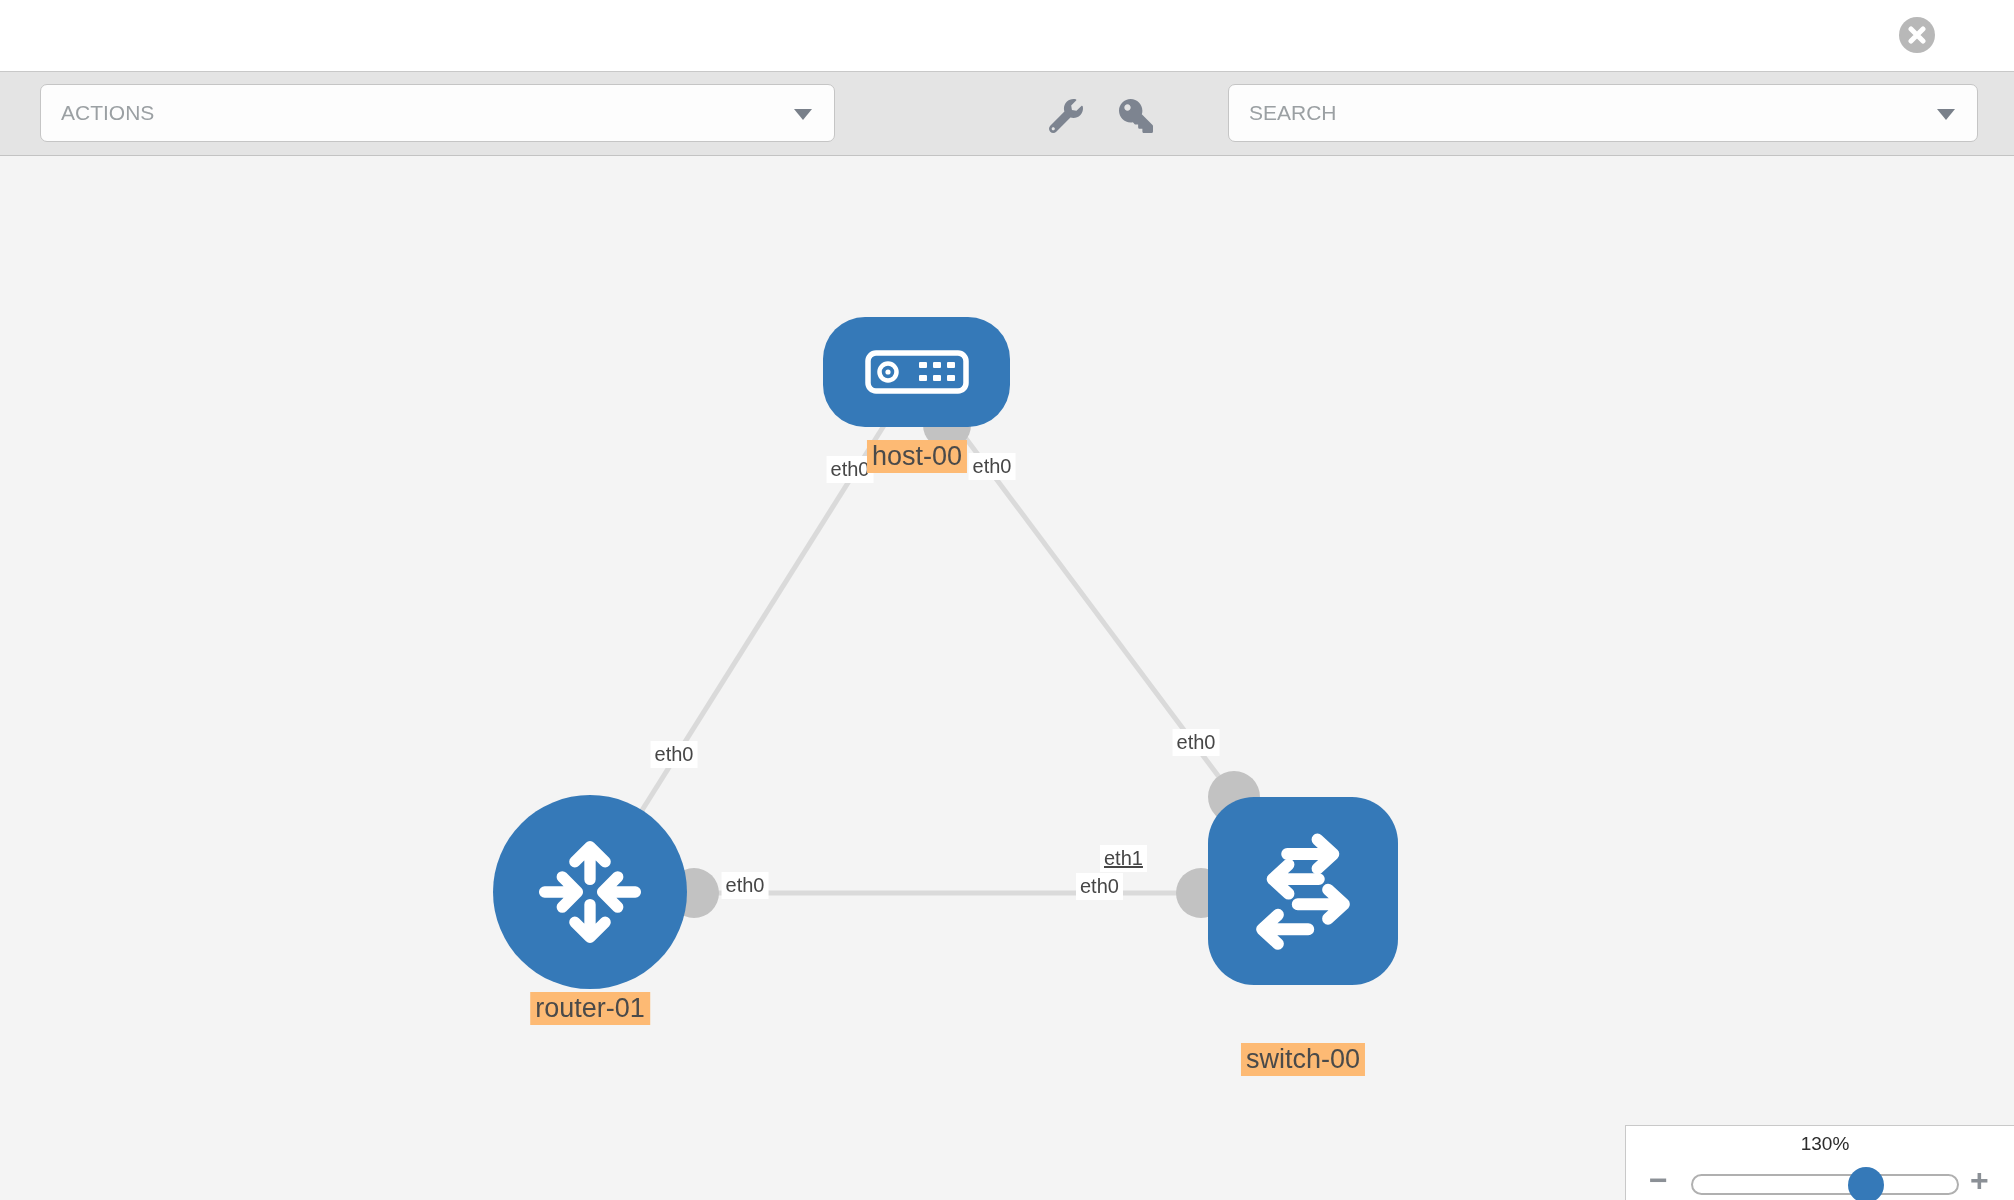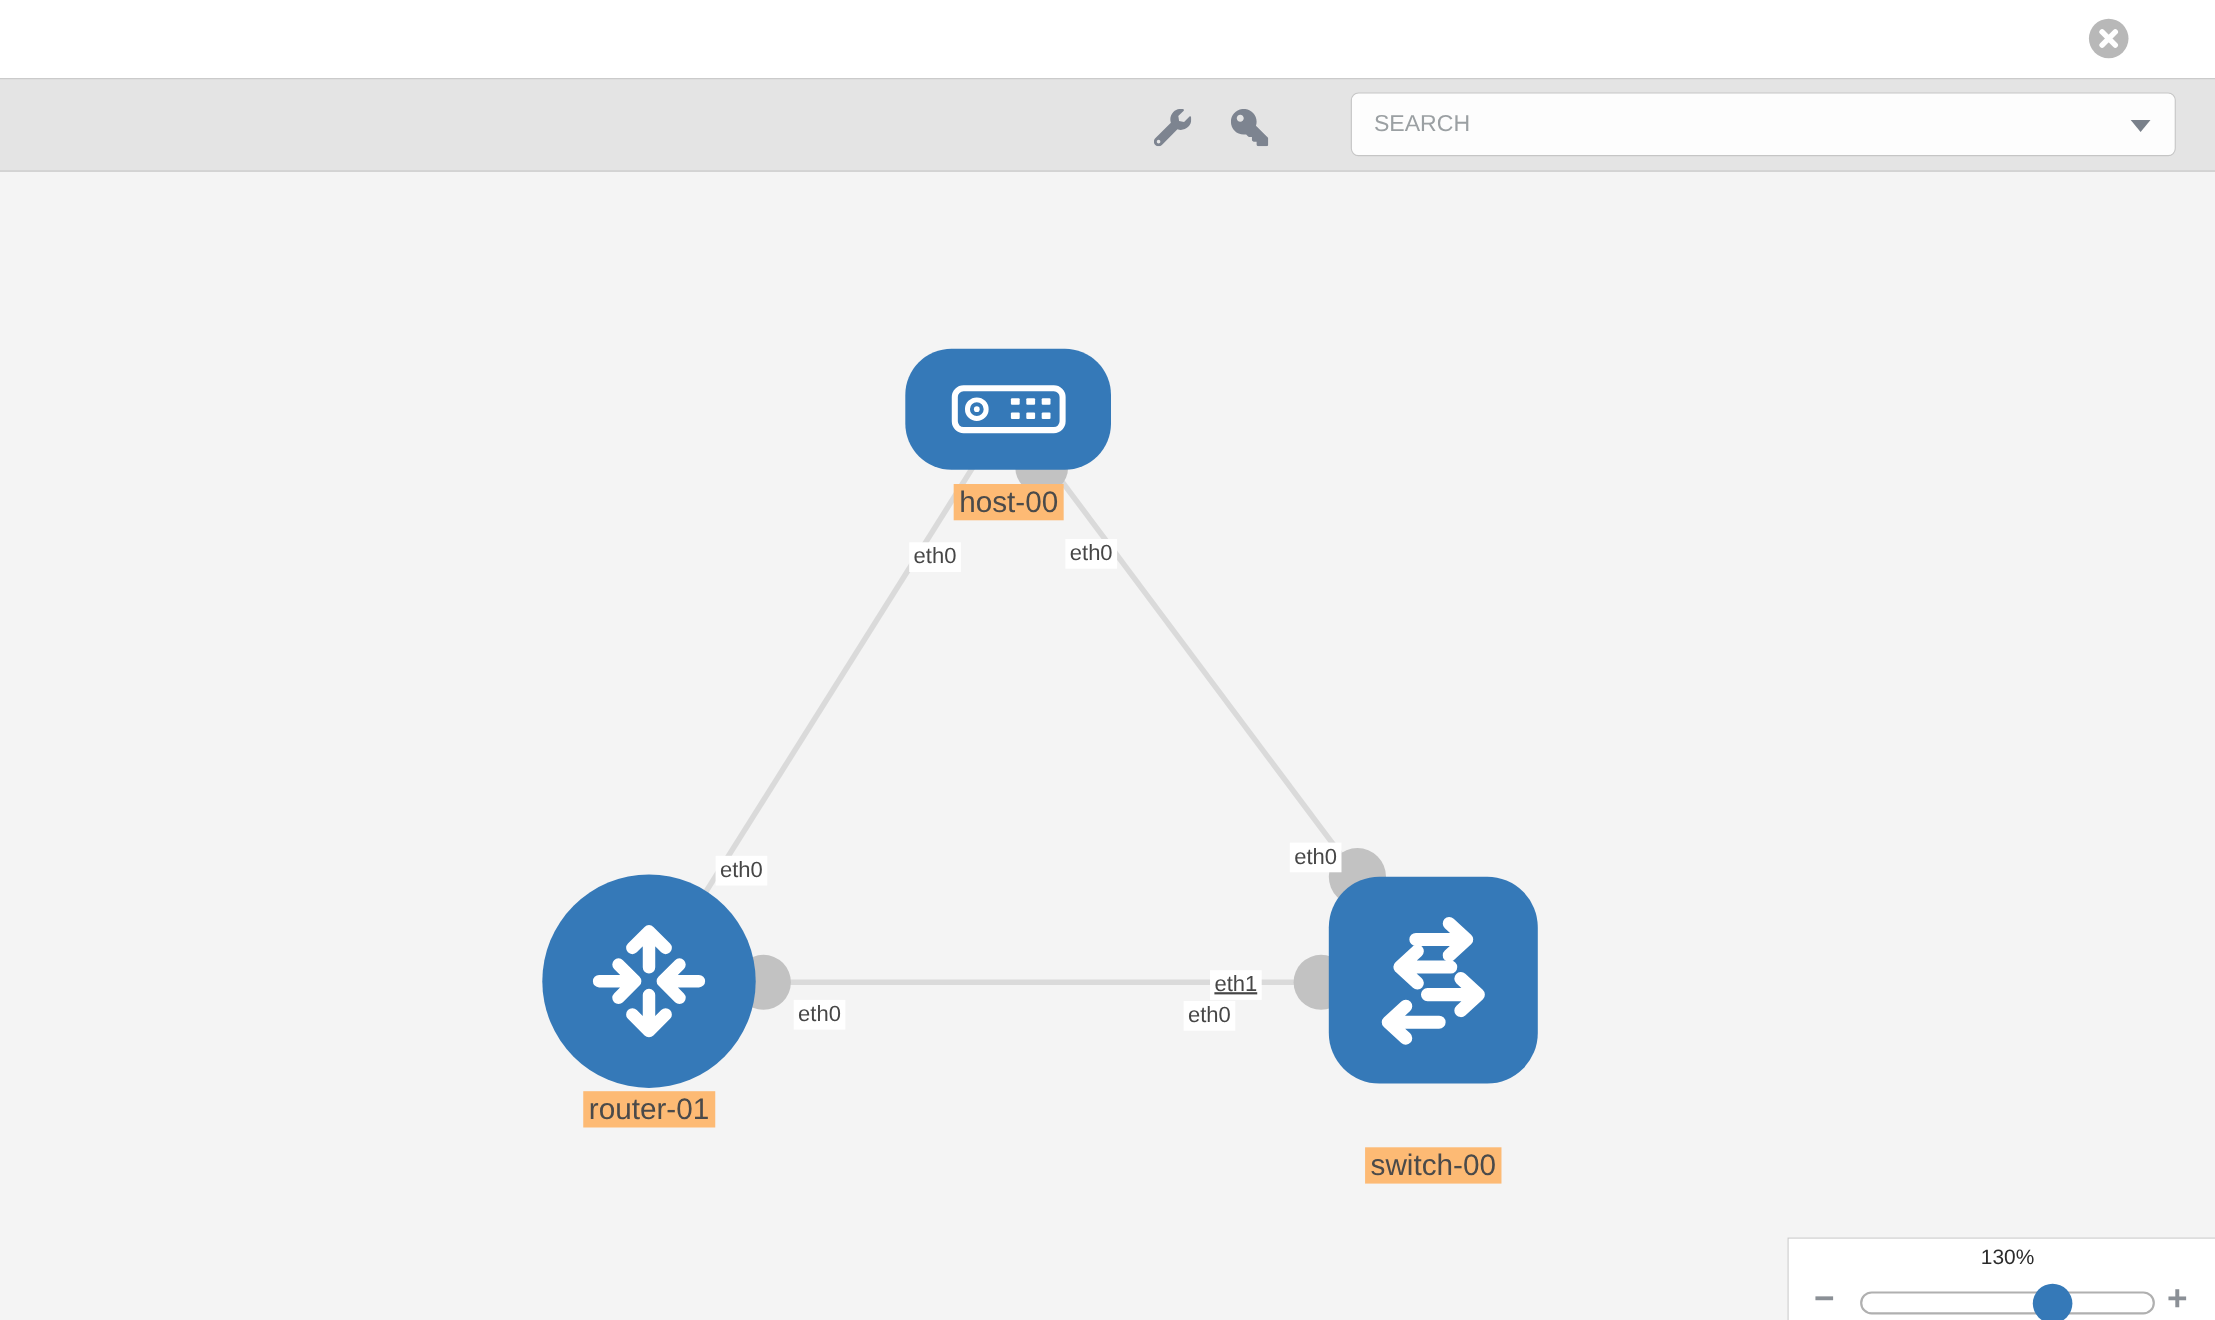--- a/index.html
+++ b/index.html
@@ -58,21 +58,21 @@
   .node-router { left: 493px; top: 638px; width: 194px; height: 194px; border-radius: 50%; }
   .node-switch { left: 1208px; top: 640px; width: 190px; height: 188px; border-radius: 46px; }
 
   .node-label {
     position: absolute; transform: translateX(-50%);
     background: #fdba74; color: #4a4a4a; font-size: 27px;
     padding: 1px 5px; white-space: nowrap; z-index: 8;
   }
   .if-label {
     position: absolute; background: #ffffff; color: #464646; font-size: 20px;
-    padding: 2px 4px; white-space: nowrap; z-index: 4; margin-top: 37px;
+    padding: 2px 4px; white-space: nowrap; z-index: 4;
   }
   .if-center { transform: translateX(-50%); }
 
   
   .zoom-panel {
     position: absolute; left: 1625px; top: 928px; width: 390px; height: 116px;
     background: #ffffff; border: 1px solid #c9c9c9; z-index: 20; margin-top: 40px;
   }
   .zoom-val { position: absolute; left: 0; top: 7px; width: 398px; text-align: center;
     font-size: 19px; color: #2b2b2b; }
@@ -96,20 +96,24 @@
 
 <div class="hdr">
   <div class="close-btn">
     <svg width="18" height="18" viewBox="0 0 18 18">
       <path d="M3 3 L15 15 M15 3 L3 15" stroke="#ffffff" stroke-width="5" stroke-linecap="round"></path>
     </svg>
   </div>
 </div>
 
 <div class="tbar">
+  <div class="selbox" style="left:40px; width:795px;">
+    <span>ACTIONS</span>
+    <span class="caret"></span>
+  </div>
 
   <svg class="tool-ic" style="left:1049px;" viewBox="0 0 512 512">
     <path fill="#7d8490" d="M507.73 109.1c-2.24-9.03-13.54-12.09-20.12-5.51l-74.36 74.36-67.88-11.31-11.31-67.88 74.36-74.36c6.62-6.62 3.43-17.9-5.66-20.16-47.38-11.74-99.55.91-136.58 37.93-39.64 39.64-50.55 97.1-34.05 147.2L18.74 402.76c-24.99 24.99-24.99 65.51 0 90.5 24.99 24.99 65.51 24.99 90.5 0l213.21-213.21c50.12 16.71 107.47 5.68 147.37-34.22 37.07-37.07 49.7-89.32 37.91-136.73zM64 472c-13.25 0-24-10.75-24-24 0-13.26 10.75-24 24-24s24 10.74 24 24c0 13.25-10.75 24-24 24z"></path>
   </svg>
 
   <svg class="tool-ic" style="left:1119px; transform:scaleX(-1);" viewBox="0 0 512 512">
     <path fill="#7d8490" d="M512 176c0 97.2-78.8 176-176 176-11.22 0-22.19-1.06-32.83-3.07l-24.01 27.01A24 24 0 0 1 261.22 384H224v40c0 13.26-10.75 24-24 24h-40v40c0 13.26-10.75 24-24 24H24c-13.26 0-24-10.74-24-24v-78.06c0-6.36 2.53-12.47 7.03-16.97L168.83 231.2C163.11 213.81 160 195.27 160 176 160 78.8 238.8 0 336 0c97.49 0 176 78.51 176 176zM336 128c0 26.51 21.49 48 48 48s48-21.49 48-48-21.49-48-48-48-48 21.49-48 48z"></path>
   </svg>
 
   <div class="selbox" style="left:1228px; width:750px;">

